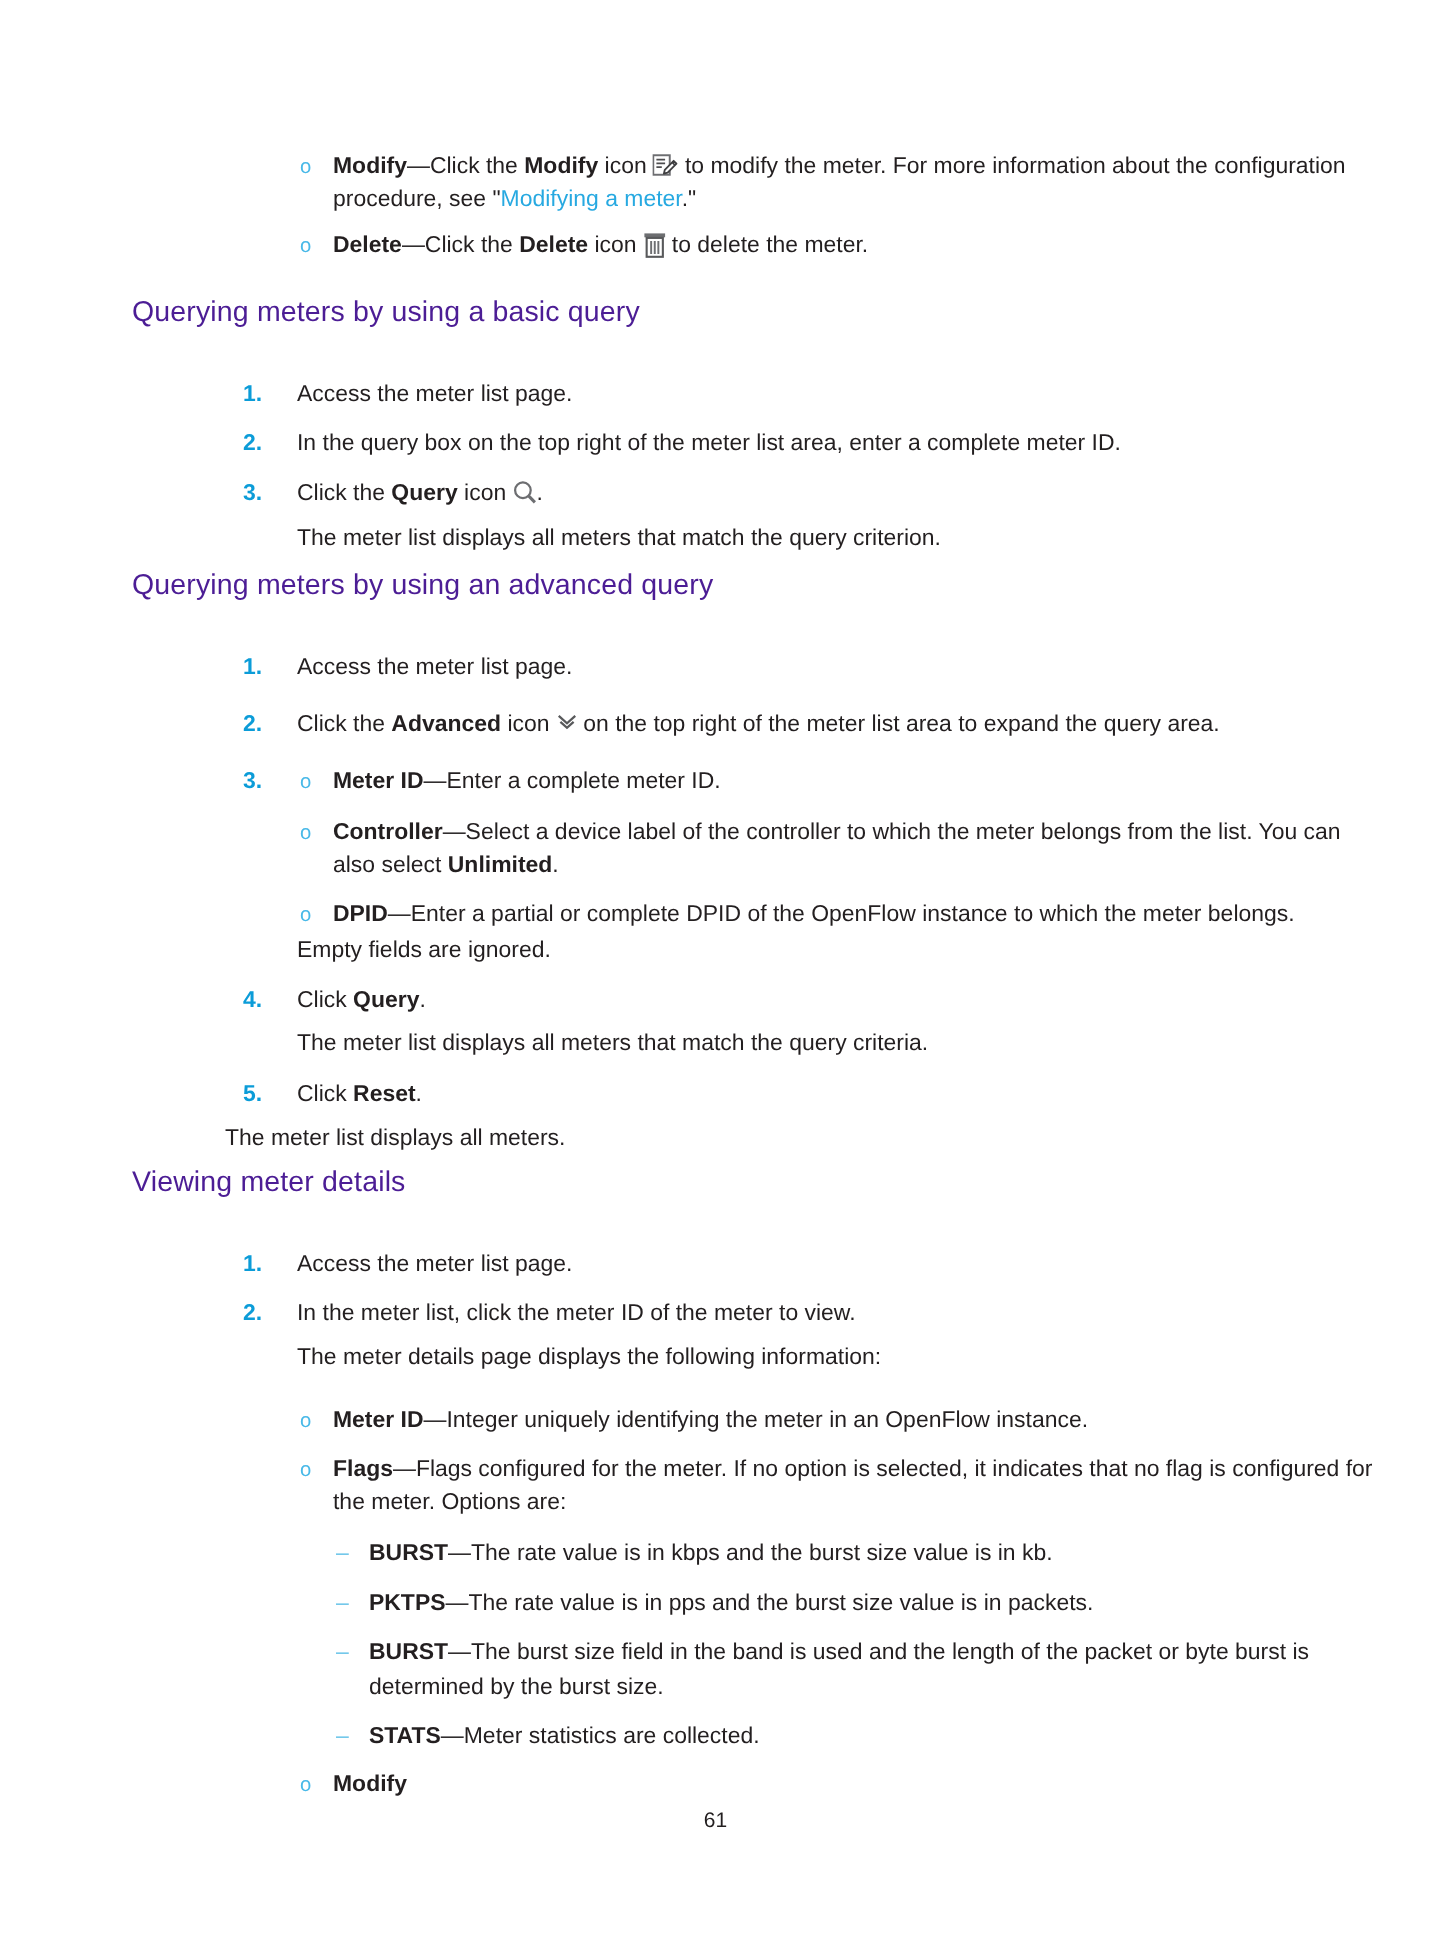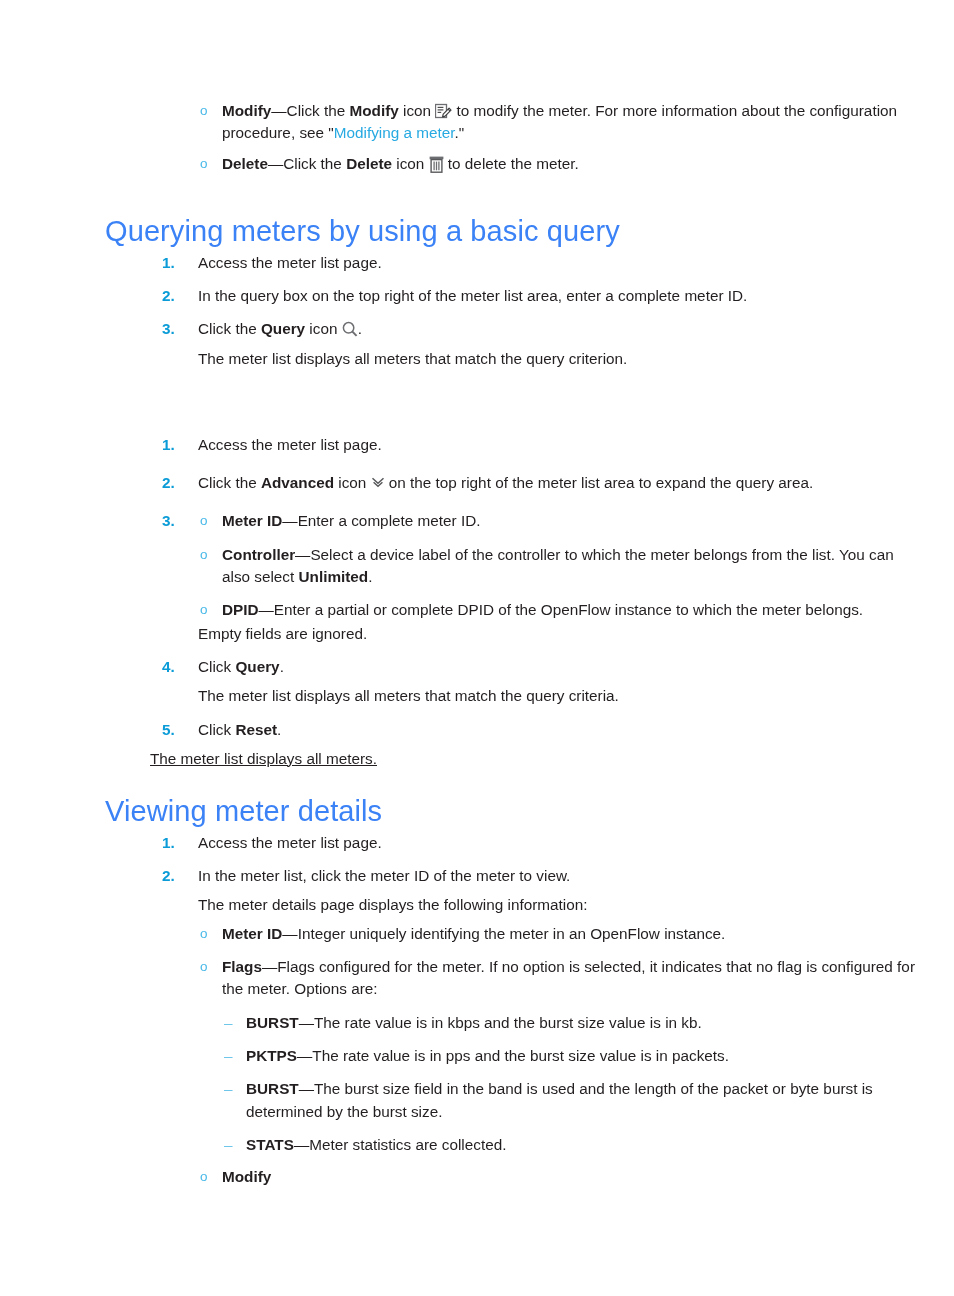--- a/index.html
+++ b/index.html
@@ -21,26 +21,26 @@
     width: 954px;
     height: 1296px;
     box-sizing: border-box;
     padding: 0;
     overflow: hidden;
   }
 
   
   h1.section-heading {
     font-family: "Liberation Sans", sans-serif;
-    color: #3b82f6;
+    color: #4c1d95;
     font-weight: 400;
-    font-size: 29px;
+    font-size: 19px;
     line-height: 1.12;
     letter-spacing: 0.1px;
-    margin: 17px;
+    margin: 0;
     padding: 0;
   }
 
   
   .numlist {
     margin: 0;
     padding: 0;
     list-style: none;
   }
   .numitem {
@@ -194,20 +194,21 @@
         <span>Click the </span><b>Query</b><span> icon </span><span class="icon" style="vertical-align:-4px;"><svg width="16" height="17" viewBox="0 0 16 17">
               <circle cx="6.6" cy="6.8" r="5.2" fill="none" stroke="#6d6e71" stroke-width="1.5"></circle>
               <line x1="10.4" y1="10.6" x2="14.6" y2="14.9" stroke="#6d6e71" stroke-width="2"></line>
             </svg></span><span>.</span>
       </li>
 
     </ol>
     <p class="sub-para" style="margin-bottom:0;">The meter list displays all meters that match the query criterion.</p>
   </div>
 
+  <h1 class="section-heading block" style="left:88px; top:380px; width:830px;">Querying meters by using an advanced query</h1>
 
   <div class="block" style="left:116px; top:434px; width:800px;">
     <ol class="numlist">
 
       <li class="numitem" style="margin-bottom:16px;">
         <span class="num-marker">1.</span>
         <span>Access the meter list page.</span>
       </li>
 
       <li class="numitem" style="margin-bottom:16px;">
@@ -247,40 +248,40 @@
         <span>Click </span><b>Query</b><span>.</span>
       </li>
       <li style="list-style:none;">
         <p class="sub-para" style="padding-left:82px; margin-bottom:11px;">The meter list displays all meters that match the query criteria.</p>
       </li>
       <li class="numitem" style="margin-bottom:7px;">
         <span class="num-marker">5.</span>
         <span>Click </span><b>Reset</b><span>.</span>
       </li>
       <li style="list-style:none;">
-        <p class="sub-para" style="padding-left:34px; margin-bottom:0;text-decoration:underline;">The meter list displays all meters.</p>
+        <p class="sub-para" style="padding-left:34px; margin-bottom:0;">The meter list displays all meters.</p>
       </li>
     </ol>
   </div>
 
   <h1 class="section-heading block" style="left:88px; top:778px; width:820px;">Viewing meter details</h1>
 
   <div class="block" style="left:116px; top:832px; width:800px;">
     <ol class="numlist">
       <li class="numitem">
         <span class="num-marker">1.</span>
         <span>Access the meter list page.</span>
       </li>
       <li class="numitem" style="margin-bottom:7px;">
         <span class="num-marker">2.</span>
         <span>In the meter list, click the meter ID of the meter to view.</span>
       </li>
     </ol>
 
-    <p class="sub-para" style="margin-bottom:6px;">The meter details page displays the following information:</p>
+    <p class="sub-para" style="margin-bottom:19px;">The meter details page displays the following information:</p>
 
     <ul class="olist">
       <li class="oitem" style="margin-bottom:11px;">
         <span class="o-marker">o</span>
         <b>Meter ID</b><span>—Integer uniquely identifying the meter in an OpenFlow instance.</span>
       </li>
       <li class="oitem" style="margin-bottom:12px;">
         <span class="o-marker">o</span>
         <b>Flags</b><span>—Flags configured for the meter. If no option is selected, it indicates that no flag is configured for the meter. Options are:</span>
       </li>
@@ -306,14 +307,15 @@
     </ul>
 
     <ul class="olist">
       <li class="oitem" style="margin-bottom:0;">
         <span class="o-marker">o</span>
         <b>Modify</b>
       </li>
     </ul>
   </div>
 
+  <div class="footer-pagenum">61</div>
 
 </div>
 
 </body></html>

